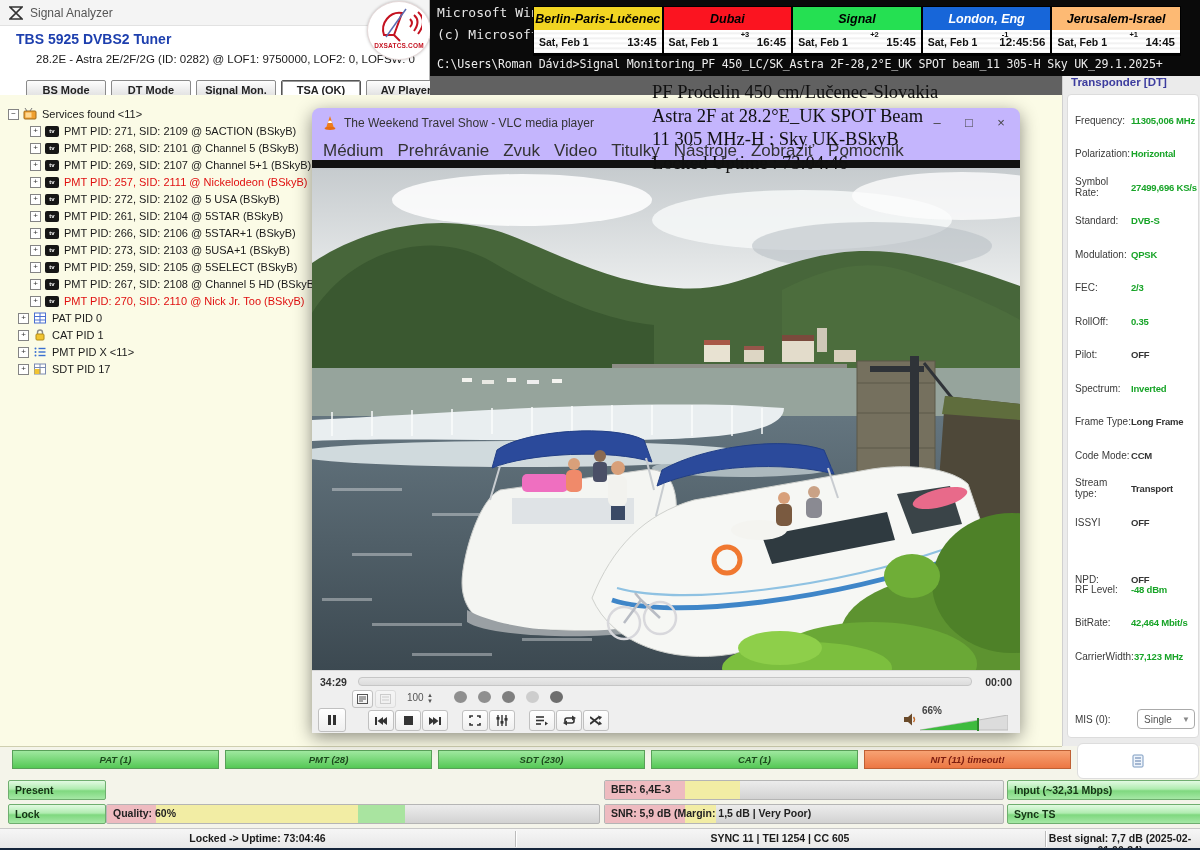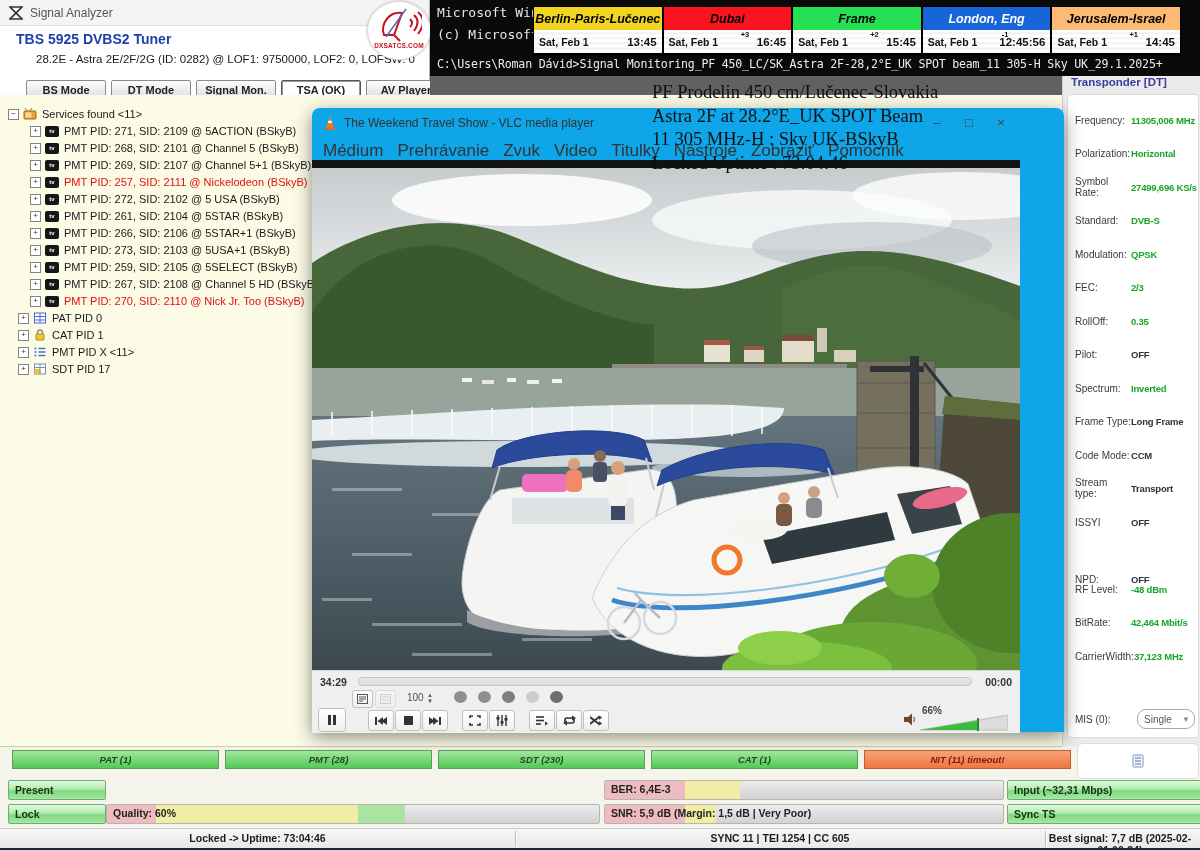--- a/index.html
+++ b/index.html
@@ -46,22 +46,22 @@
               display:flex;align-items:center;font-size:10.5px;font-weight:bold;color:#111;}
   .clock-date .d{margin-left:5px;}
   .clock-date .t{position:absolute;right:5px;font-size:11.5px;}
   .clock-date .off{position:absolute;top:0px;right:42px;font-size:7.5px;font-weight:bold;}
 
   
   .overlay{left:652px;top:81px;font-family:"Liberation Serif","DejaVu Serif",serif;font-size:18.5px;
            line-height:23.5px;color:#101010;white-space:nowrap;}
 
   
-  .vlc{left:312px;top:108px;width:708px;height:624px;background:#0ea5e9;border-radius:8px 8px 0 0;
-       box-shadow:0 5px 18px rgba(0,0,0,.45);padding-left:44px;}
+  .vlc{left:312px;top:108px;width:708px;height:624px;background:#c4b5fd;border-radius:8px 8px 0 0;
+       box-shadow:0 5px 18px rgba(0,0,0,.45);}
   .vlc-titlebar{left:0;top:0;width:708px;height:30px;}
   .vlc-title{left:32px;top:8px;font-size:12px;color:#333;}
   .winbtn{position:absolute;top:6px;width:22px;height:18px;text-align:center;font-size:13px;color:#444;line-height:18px;}
   .vlc-menu{left:4px;top:30px;width:700px;height:22px;display:flex;}
   .vlc-menu span{padding:3px 7px;font-size:17px;color:#333;}
   .vlc-blackstrip{left:0;top:52px;width:708px;height:8px;background:#121212;}
   .video{left:0;top:60px;width:708px;height:502px;background:#5d6e79;overflow:hidden;}
   .vlc-controls{left:0;top:562px;width:708px;height:62px;background:#efefef;border-top:1px solid #d8d8d8;}
   .time{position:absolute;font-size:10.5px;font-weight:bold;color:#333;}
   .seek{left:46px;top:6px;width:612px;height:7px;background:linear-gradient(#e9e9e9,#dcdcdc);border:1px solid #c6c6c6;border-radius:4px;}
@@ -72,21 +72,21 @@
   .vol-pct{position:absolute;font-size:10px;font-weight:bold;color:#444;}
 
   
   .rpanel{left:1062px;top:70px;width:138px;height:676px;background:#ebebeb;border-left:1px solid #d0d0d0;}
   .rp-title{left:8px;top:6px;font-size:11.5px;font-weight:bold;color:#3c3c9e;}
   .rp-card{left:4px;top:24px;width:130px;height:642px;background:#fff;border:1px solid #dcdcdc;border-radius:4px;}
   .tp-row{position:absolute;left:7px;width:120px;display:flex;align-items:center;height:14px;}
   .tp-label{flex:0 0 56px;font-size:10px;color:#3a3a3a;}
   .tp-value{font-size:9.5px;font-weight:bold;letter-spacing:-.2px;white-space:nowrap;}
   .mis-row{position:absolute;left:7px;top:614px;width:120px;display:flex;align-items:center;}
-  .mis-select{margin-left:6px;width:62px;height:18px;background:#fff;border:1px solid #aaa;border-radius:9px;
+  .mis-select{margin-left:6px;width:62px;height:18px;background:#fff;border:1px solid #aaa;border-radius:4px;
               font-size:10px;color:#555;display:flex;align-items:center;padding-left:6px;position:relative;}
   .mis-select .chev{position:absolute;right:4px;font-size:8px;color:#888;}
   .rp-card2{left:1077px;top:743px;width:120px;height:34px;background:#fff;border:1px solid #ddd;border-radius:6px;
             display:flex;align-items:center;justify-content:center;}
 
   
   .pidbar{position:absolute;top:750px;height:17px;width:205px;border:1px solid #58a058;border-radius:0;
           background:linear-gradient(#9fe89f,#55c855);display:flex;align-items:center;justify-content:center;
           font-size:9.5px;font-style:italic;font-weight:bold;color:#1d4a1d;}
   .pidbar.timeout{background:linear-gradient(#f7a273,#ec7743);border-color:#bf6034;color:#7c1d10;}
@@ -361,21 +361,21 @@
           <span style="color: rgb(0, 0, 0);">Dubai</span>
         </div>
       <div class="clock-date">
           <span class="d">Sat, Feb 1</span>
           <span class="off">+3</span>
           <span class="t">16:45</span>
         </div>
     </div>
     <div class="clock">
       <div class="clock-city" style="background: rgb(37, 224, 82);">
-          <span style="color: rgb(0, 0, 0);">Frame</span>
+          <span style="color: rgb(0, 0, 0);">Signal</span>
         </div>
       <div class="clock-date">
           <span class="d">Sat, Feb 1</span>
           <span class="off">+2</span>
           <span class="t">15:45</span>
         </div>
     </div>
     <div class="clock">
       <div class="clock-city" style="background: rgb(23, 102, 217);">
           <span style="color: rgb(255, 255, 255);">London, Eng</span>

